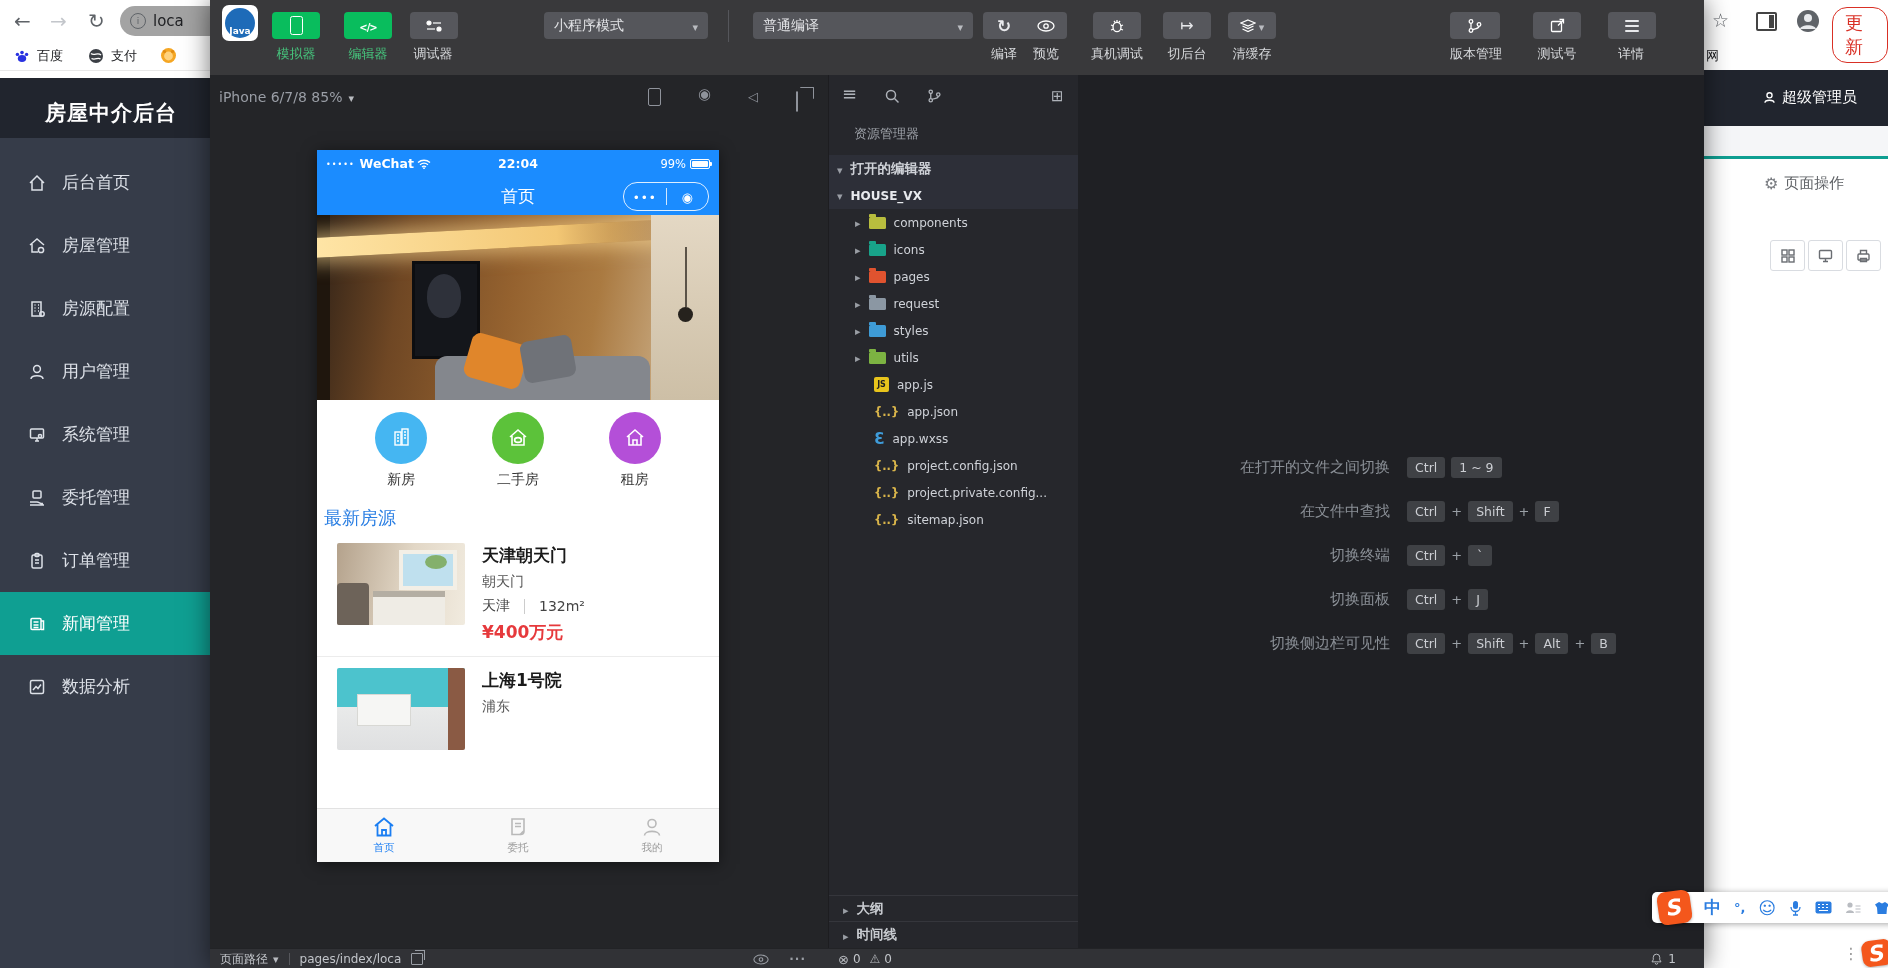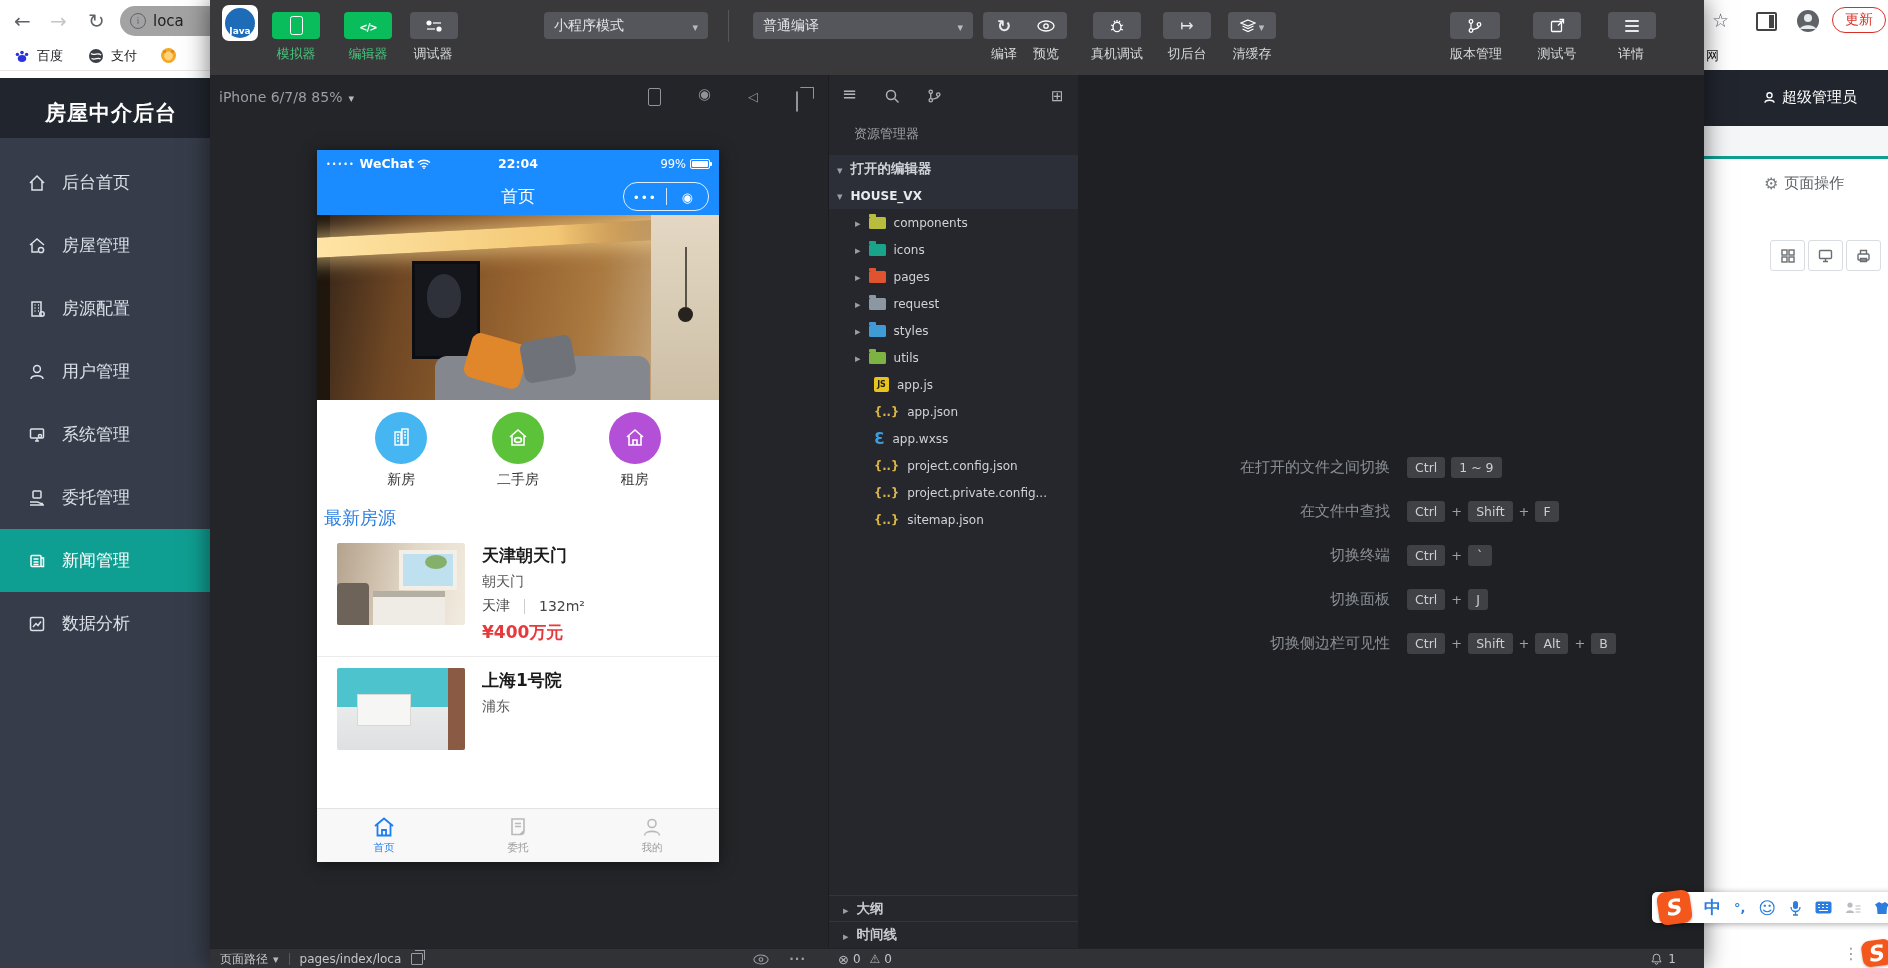--- a/index.html
+++ b/index.html
@@ -10,21 +10,21 @@
 
 
 .chrome{background:#fff}
 .nav-ic{font-size:20px;color:#5f6368}
 .nav-ic.dis{color:#c3c6cb}
 .addr{background:#a3a3a3;border-radius:15px;height:30px;display:flex;align-items:center;padding:0 10px;color:#202124;font-size:15px;gap:7px}
 .info-ic{width:14px;height:14px;border:1.2px solid #5f6368;border-radius:50%;font-size:9px;color:#5f6368;display:flex;align-items:center;justify-content:center}
 .info-ic::before{content:"i"}
 .bkbar{background:#fff;border-bottom:1px solid #e8e8e8;font-size:13px;color:#202124}
 .bk{display:flex;align-items:center;gap:7px}
-.update-pill{border:1.5px solid #d93025;color:#d93025;border-radius:15px;font-size:14px;padding:3px 12px;background:#fff}
+.update-pill{border:1.5px solid #d93025;color:#d93025;border-radius:15px;font-size:18px;padding:3px 12px;background:#fff}
 .star-ic::before{content:"☆";font-size:19px;color:#5f6368}
 .panel-ic{width:17px;height:15px;border:2px solid #444;border-radius:2px}
 .panel-ic::after{content:"";position:absolute;right:1px;top:1px;bottom:1px;width:5px;background:#444}
 
 
 .admin-hdr{background:#21252e;color:#fff}
 .admin-title{font-size:21px;font-weight:bold;letter-spacing:1px}
 .admin-side{background:#363c49}
 .menu-item{display:flex;align-items:center;height:63px;padding-left:27px;gap:15px;color:#dde1e8;font-size:17px;cursor:pointer}
 .menu-item.active{background:#0f9f92;color:#fff}
@@ -256,20 +256,28 @@
             <circle cx="13" cy="11" r="1.6"></circle>
           </svg>
         <span>系统管理</span>
       </div>
       <div class="menu-item">
         <svg width="20" height="20" viewBox="0 0 20 20" stroke="#dde1e8" fill="none" stroke-width="1.5">
             <rect x="6" y="3" width="8" height="7" rx="1"></rect>
             <path d="M3 14 h7 c2.5 0 3 2 6 1.5 M3 17 h14"></path>
           </svg>
         <span>委托管理</span>
+      </div>
+      <div class="menu-item">
+        <svg width="20" height="20" viewBox="0 0 20 20" stroke="#dde1e8" fill="none" stroke-width="1.5">
+            <rect x="5" y="4" width="10" height="13" rx="1.5"></rect>
+            <rect x="8" y="2.5" width="4" height="3" rx="1"></rect>
+            <path d="M8 9 h4 M8 12 h4"></path>
+          </svg>
+        <span>订单管理</span>
       </div>
       <div class="menu-item active">
         <svg width="20" height="20" viewBox="0 0 20 20" stroke="#ffffff" fill="none" stroke-width="1.5">
             <rect x="4" y="4.5" width="10" height="11" rx="1"></rect>
             <path d="M14 7 h2.5 v8.5 h-2.5 M6.5 8 h5 M6.5 11 h5 M6.5 13.5 h5"></path>
           </svg>
         <span>新闻管理</span>
       </div>
       <div class="menu-item">
         <svg width="20" height="20" viewBox="0 0 20 20" stroke="#dde1e8" fill="none" stroke-width="1.5">

